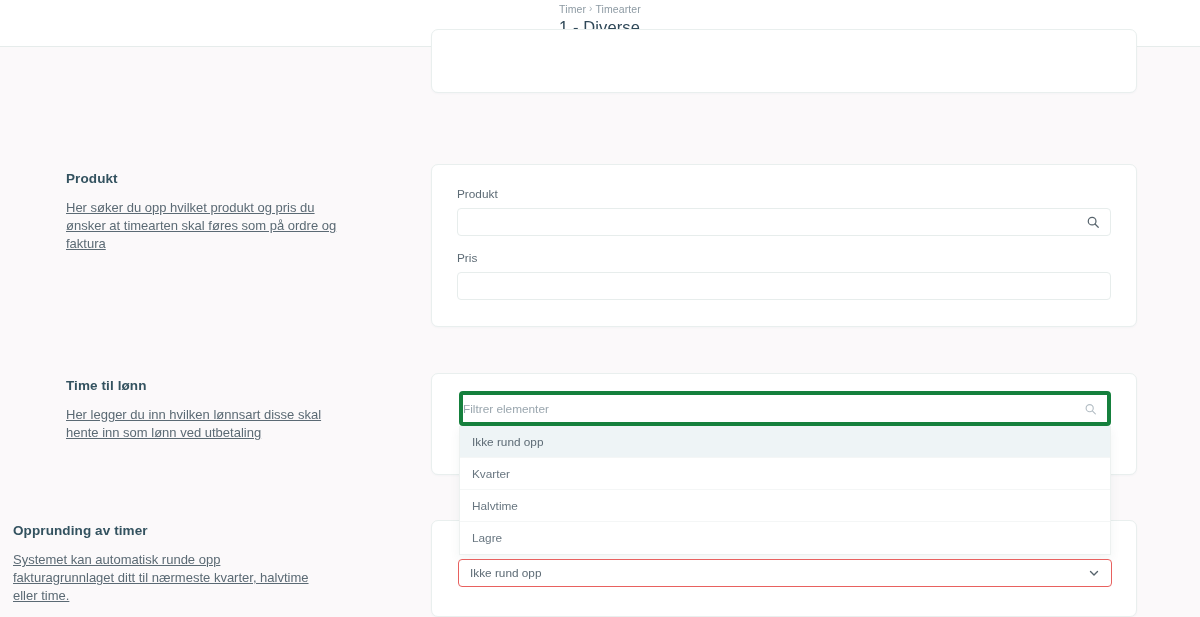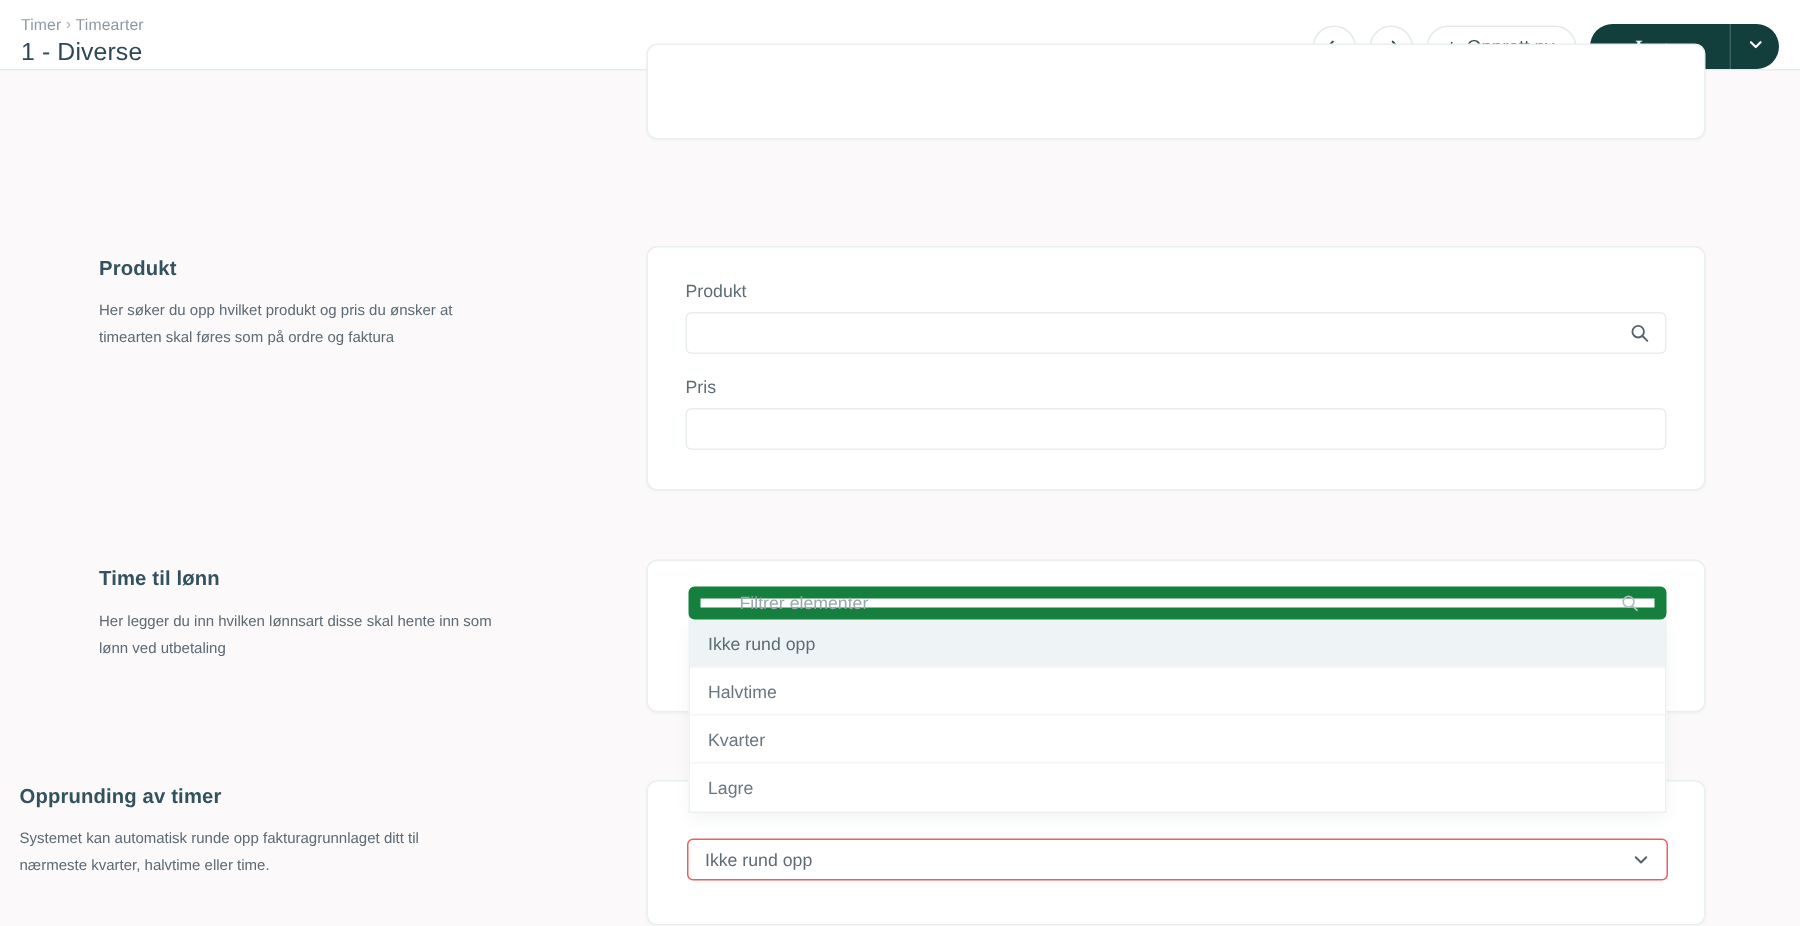--- a/index.html
+++ b/index.html
@@ -17,23 +17,24 @@
     -webkit-font-smoothing: antialiased;
   }
 
   
   .header {
     position: relative;
     height: 47px;
     background: #ffffff;
     border-bottom: 1px solid #e6eceb;
     display: flex;
-    align-items: flex-end;
+    align-items: center;
     justify-content: space-between;
     padding: 0 14px 0 14px;
+    flex-direction: column;
   }
 
   .header-left { padding-top: 2px; }
 
   .breadcrumb {
     font-size: 10.5px;
     color: #8d9aa3;
     letter-spacing: .1px;
     line-height: 14px;
     display: flex;
@@ -140,24 +141,25 @@
   .section-title {
     font-size: 13.5px;
     font-weight: 600;
     color: #33525f;
     line-height: 18px;
     margin-bottom: 11px;
     letter-spacing: .1px;
   }
 
   .section-desc {
-    font-size: 10px;
+    font-size: 13px;
     line-height: 18px;
     color: #5b6a74;
     max-width: 310px;
+    text-decoration: underline;
   }
 
   .card {
     background: #ffffff;
     border: 1px solid #e9efee;
     border-radius: 7px;
     box-shadow: 0 1px 2px rgba(40,70,80,.03);
   }
 
   
@@ -229,27 +231,27 @@
   
   .dropdown-wrap {
     position: absolute;
     left: 459px;
     top: 344px;
     width: 652px;
     z-index: 30;
   }
 
   .filter-input {
-    height: 22px;
-    border: 8px solid #15803d;
+    height: 35px;
+    border: 4px solid #15803d;
     border-radius: 4px;
     background: #fff;
     display: flex;
     align-items: center;
-    padding: 0 26px;
+    padding: 0 0;
     position: relative;
     cursor: text;
   }
   .filter-input .ph {
     font-size: 11.8px;
     color: #9aa6ae;
   }
   .filter-input .trail-icon {
     position: absolute;
     right: 10px;
@@ -413,24 +415,24 @@
             <path d="M10.3 10.3L14 14"></path>
         </svg>
       </span>
     </div>
 
     <div class="option-list">
       <div class="option is-active">
         <span>Ikke rund opp</span>
       </div>
       <div class="option">
+        <span>Kvarter</span>
+      </div>
+      <div class="option">
         <span>Halvtime</span>
-      </div>
-      <div class="option">
-        <span>Kvarter</span>
       </div>
       <div class="option">
         <span>Lagre</span>
       </div>
     </div>
   </div>
 
   <div class="error-select">
     <span>Ikke rund opp</span>
     <span class="caret">

